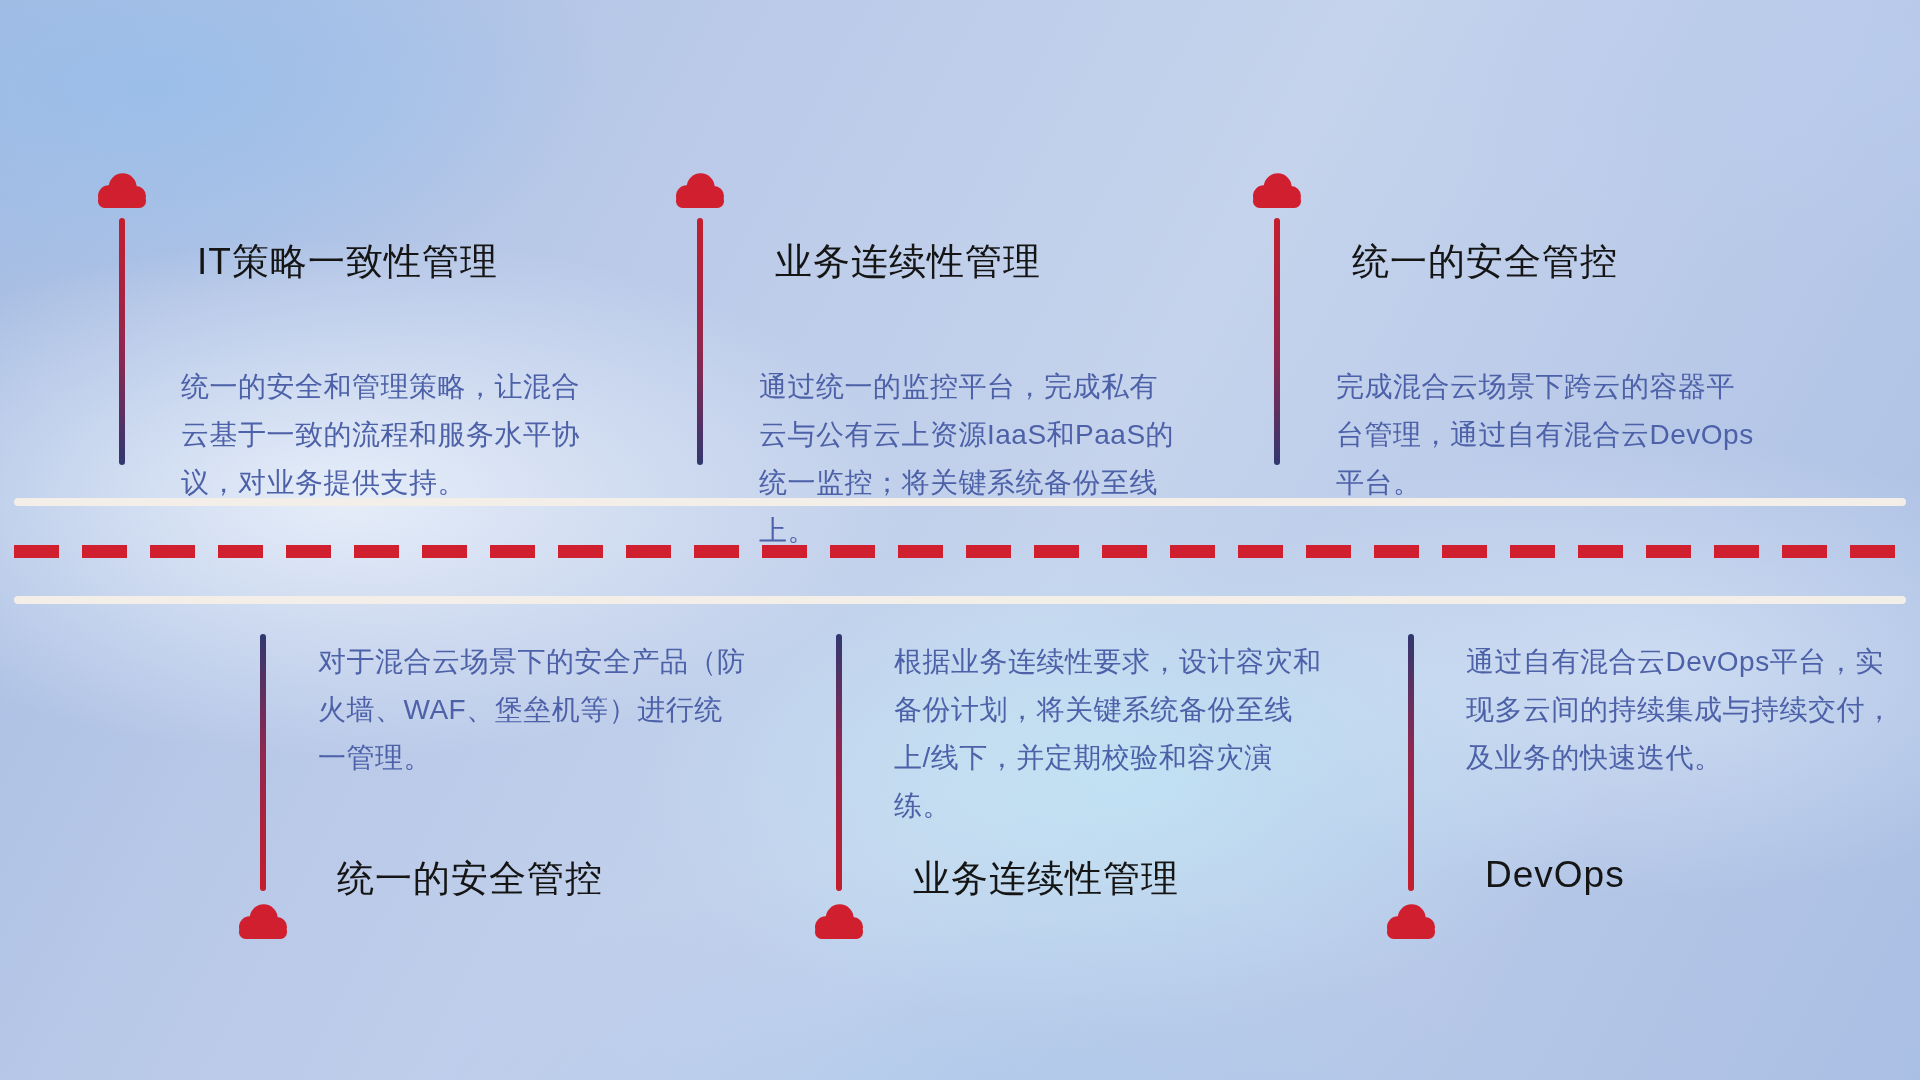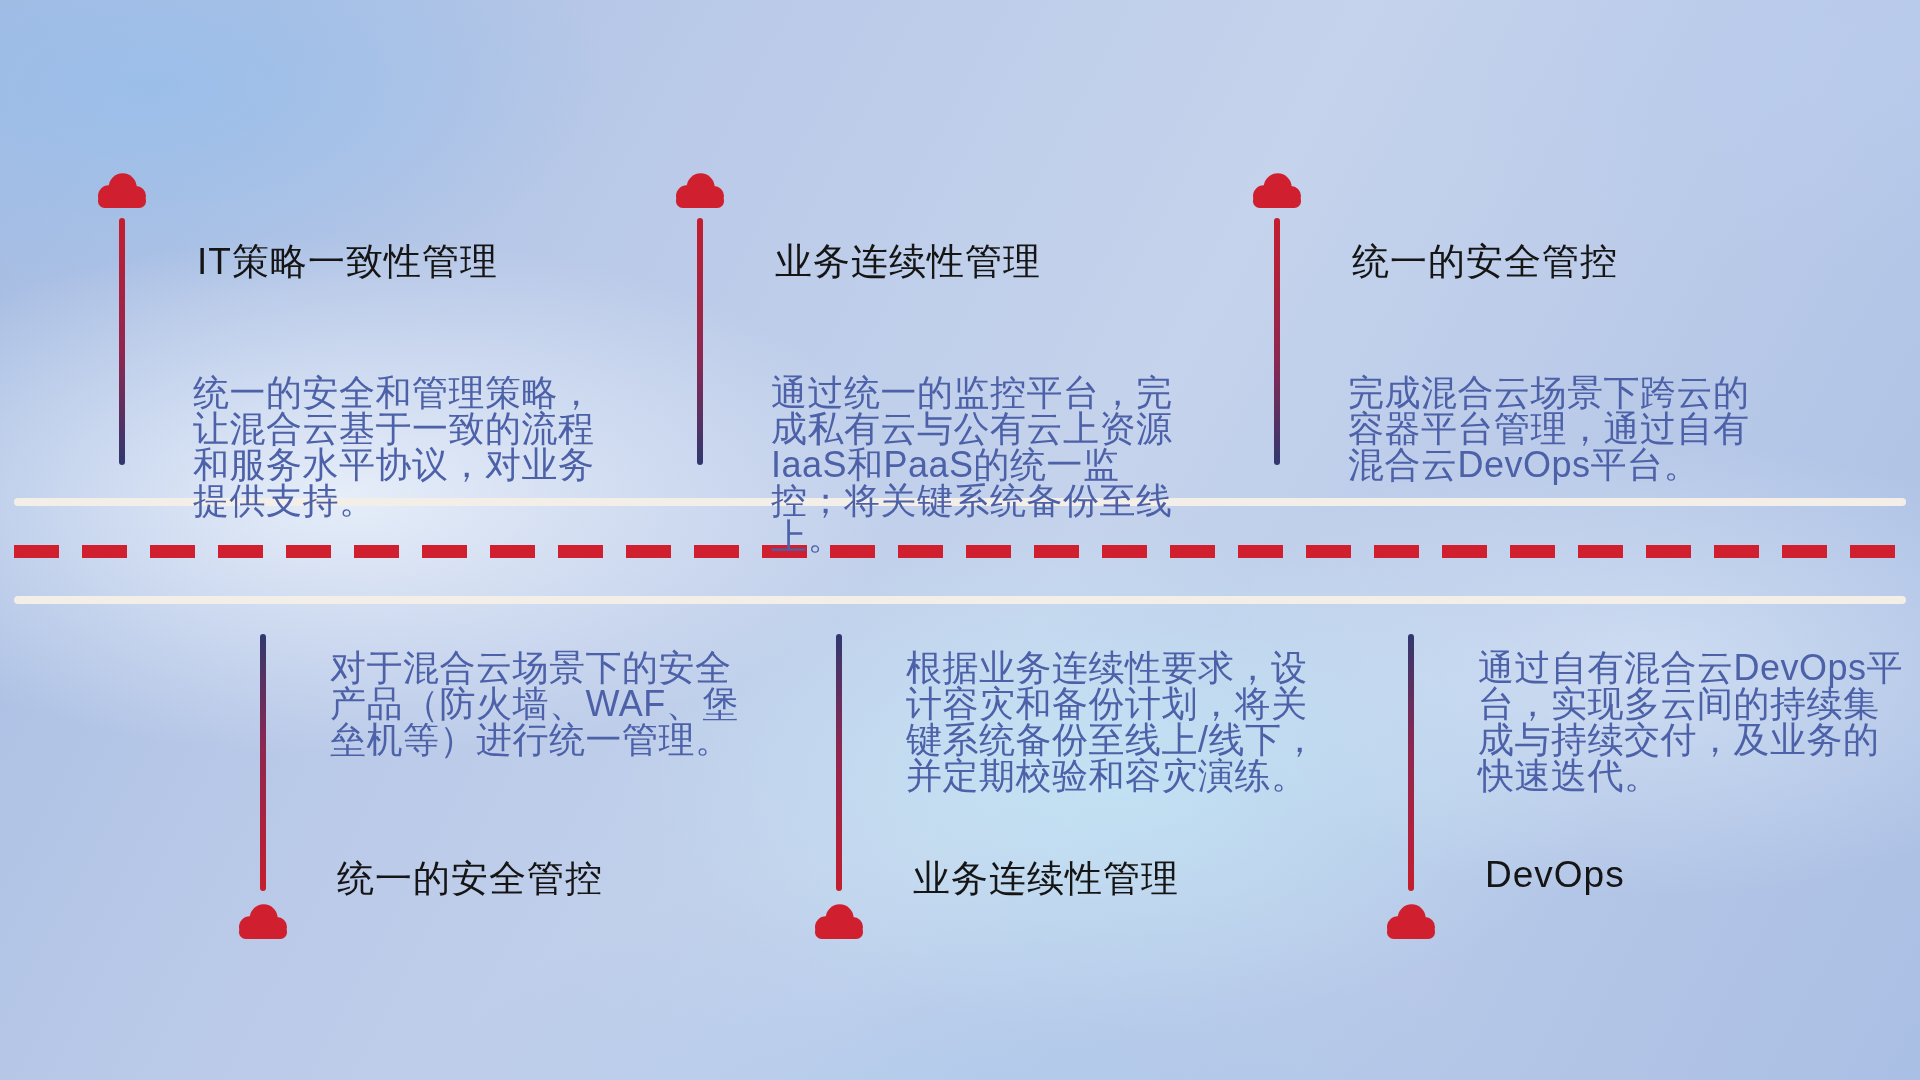--- a/index.html
+++ b/index.html
@@ -80,23 +80,23 @@
     position: absolute;
     white-space: nowrap;
     margin: 16px;
     font-size: 37px;
     font-weight: normal;
     color: #151515;
     letter-spacing: 1px;
   }
   .item .desc {
     position: absolute;
-    margin: 12px;
-    font-size: 36px;
-    line-height: 36px;
+    margin: 0;
+    font-size: 28px;
+    line-height: 48px;
     color: #4d61a8;
     letter-spacing: 0.5px;
   }
 
   .item.top-item .title { left: 59px; top: 52px; }
   .item.top-item .desc  { left: 59px; top: 194px; width: 420px; }
 
   .item.bottom-item .desc  { left: 55px; top: 8px;  width: 430px; }
   .item.bottom-item .title { left: 58px; top: 208px; }
   .item.bottom-item .cloud { top: 270px; }

